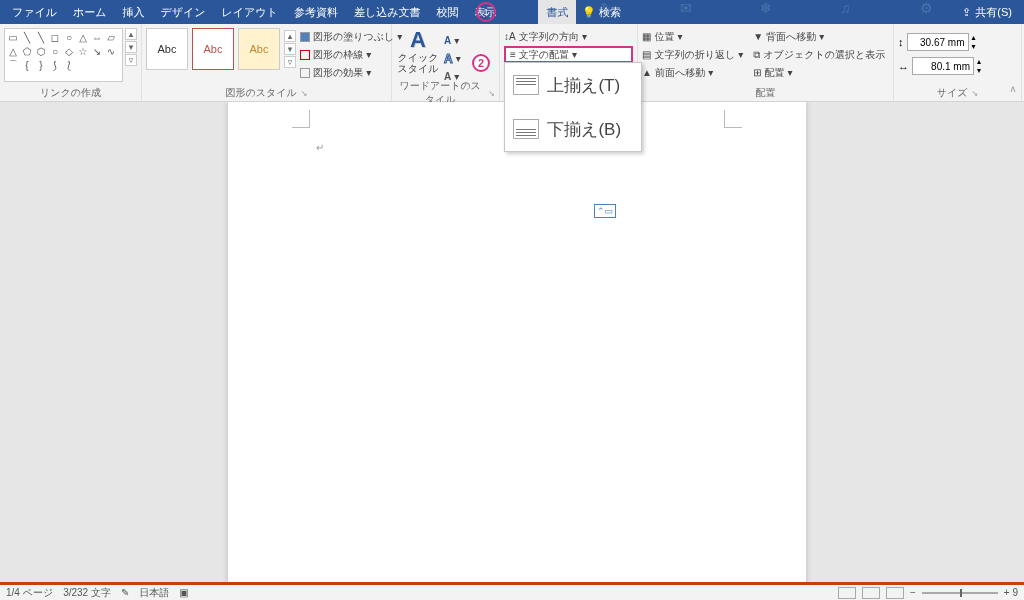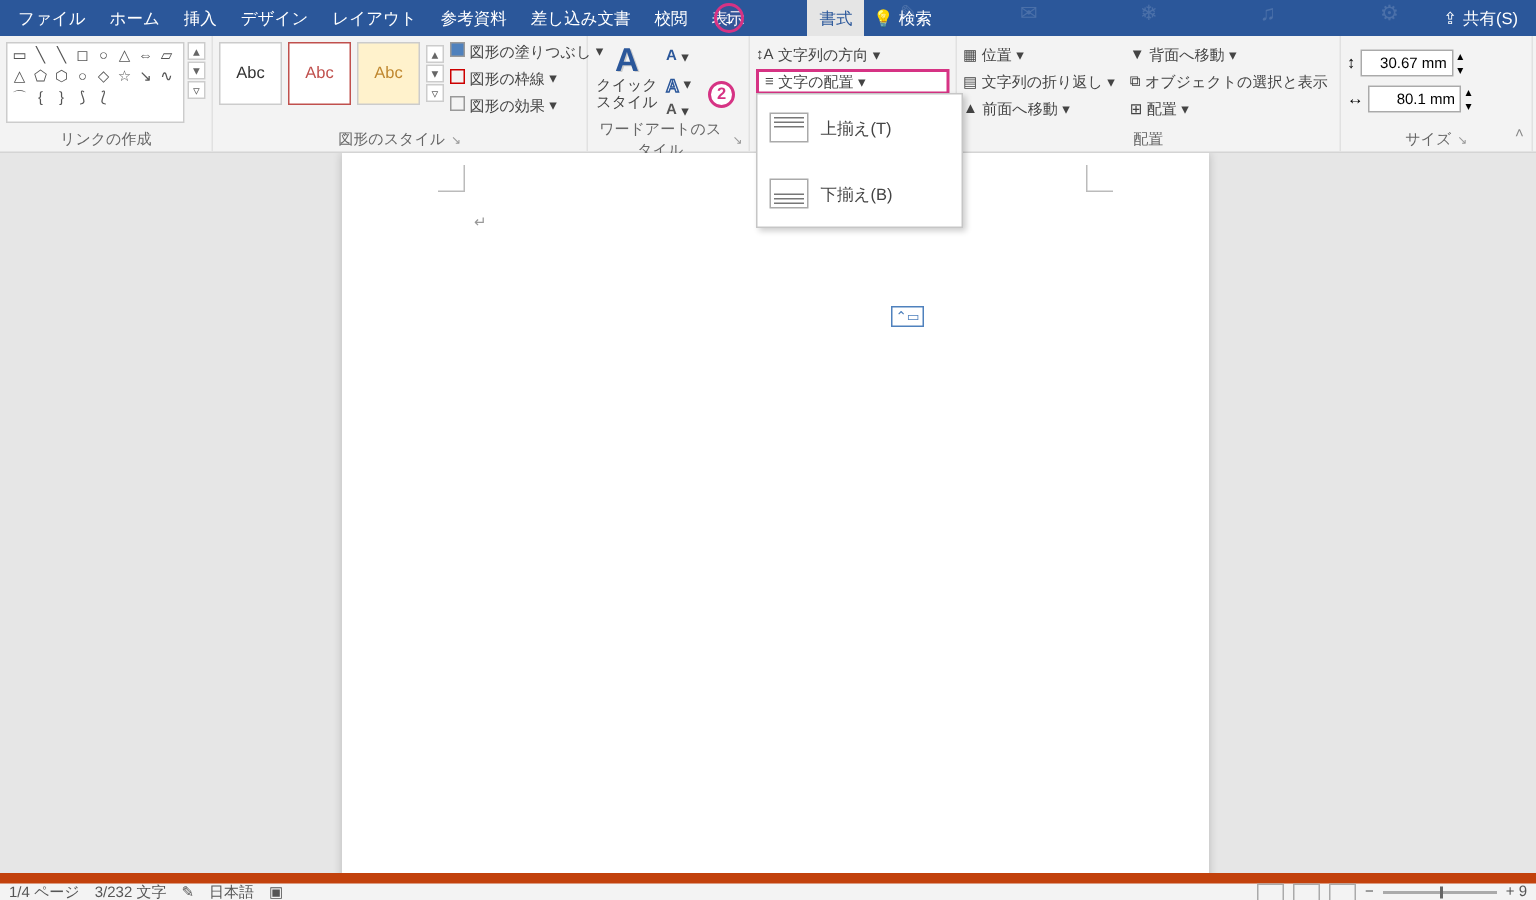--- a/index.html
+++ b/index.html
@@ -18,48 +18,48 @@
 .shapes-gal{width:120px;height:54px;border:1px solid #ccc;background:#fff;display:flex;flex-wrap:wrap;padding:2px;gap:2px;align-content:flex-start}
 .shapes-gal span{width:12px;height:12px;display:flex;align-items:center;justify-content:center;font-size:10px;color:#555}
 .spin-col{display:flex;flex-direction:column;gap:1px}
 .spin-col span{font-size:9px;color:#666;width:12px;height:12px;display:flex;align-items:center;justify-content:center;border:1px solid #ccc;background:#fff}
 .style-gal{display:flex;gap:4px;align-items:center}
 .style-box{width:42px;height:42px;border:1px solid #ccc;background:#fff;display:flex;align-items:center;justify-content:center;font-size:11px}
 .style-box.b1{color:#333}
 .style-box.b2{color:#c0504d;border-color:#c0504d}
 .style-box.b3{color:#c08830;background:#fff2cc}
 .mini-cmds{display:flex;flex-direction:column;gap:1px;font-size:10px;color:#444}
-.mini-cmds div{display:flex;align-items:flex-start;gap:3px;height:17px;padding:0 2px;white-space:nowrap}
+.mini-cmds div{display:flex;align-items:center;gap:3px;height:17px;padding:0 2px;white-space:nowrap}
 .mini-cmds .sw{width:10px;height:10px;border:1px solid #999;display:inline-block}
 .wa-btn{display:flex;flex-direction:column;align-items:center;width:44px;gap:0;font-size:10px;color:#444;text-align:center;line-height:1.1}
 .wa-A{font-size:22px;font-weight:bold}
 .wa-A.a1{color:#2b579a;text-shadow:1px 1px 0 #ccc}
 .wa-A.a2{color:#fff;-webkit-text-stroke:1px #2b579a}
 .link-col{display:flex;flex-direction:column;font-size:10px;color:#444;gap:1px}
 .link-col div{display:flex;align-items:center;gap:3px;height:17px;white-space:nowrap}
 .align-dd{border:2px solid #d63384;padding:1px 4px;height:19px;display:flex;align-items:center;gap:3px;font-size:10px;cursor:pointer;background:#fff}
 .callout-num{width:18px;height:18px;border:2px solid #d63384;border-radius:50%;display:flex;align-items:center;justify-content:center;color:#d63384;font-size:11px;font-weight:bold;background:#fff}
 .sz-box{display:flex;align-items:center;gap:3px;height:20px}
 .sz-input{width:62px;height:18px;border:1px solid #aaa;background:#fff;font-size:10px;padding:0 3px;text-align:right}
 .dropdown-menu{position:absolute;left:504px;top:62px;width:138px;background:#fff;border:1px solid #c6c6c6;box-shadow:2px 2px 4px rgba(0,0,0,0.2);z-index:10}
-.dropdown-menu .item{height:44px;display:flex;align-items:center;gap:8px;padding:0 8px;font-size:11px;color:#444;cursor:pointer}
+.dropdown-menu .item{height:44px;display:flex;align-items:center;gap:8px;padding:0 8px;font-size:17px;color:#444;cursor:pointer}
 .dropdown-menu .item.sel{background:#d8d8d8;border:2px solid #d63384;margin:-1px}
 .dropdown-menu .ico{width:26px;height:20px;border:1px solid #aaa;background:#fff;display:flex;flex-direction:column;justify-content:flex-start;padding:2px;gap:2px}
 .dropdown-menu .ico.mid{justify-content:center}
 .dropdown-menu .ico.bot{justify-content:flex-end}
 .dropdown-menu .ico span{height:1px;background:#777}
 .cn3{position:absolute;left:478px;top:124px}
 .doc-area{position:absolute;left:0;right:0;top:102px;bottom:18px;background:#e6e6e6;overflow:hidden}
 .page{position:absolute;left:228px;top:0;width:578px;height:820px;background:#fff;box-shadow:0 0 6px rgba(0,0,0,0.2)}
 .crop-tl{position:absolute;left:64px;top:8px;width:18px;height:18px;border-left:1px solid #bbb;border-top:1px solid #bbb;transform:rotate(180deg)}
 .crop-tr{position:absolute;right:64px;top:8px;width:18px;height:18px;border-right:1px solid #bbb;border-top:1px solid #bbb;transform:rotate(180deg)}
 .textbox{position:absolute;left:134px;top:104px;width:228px;height:76px;border:1px solid #888;display:flex;align-items:center;justify-content:center;font-family:"MS Mincho","Yu Mincho",serif;font-size:36px;color:#c00000;letter-spacing:6px}
 .anchor{position:absolute;left:366px;top:102px;width:22px;height:14px;border:1px solid #4f81bd;display:flex;align-items:center;justify-content:center;font-size:9px;color:#4f81bd}
 .cursor-mark{position:absolute;left:88px;top:40px;font-size:10px;color:#999}
-.statusbar{position:absolute;left:0;right:0;bottom:0;height:18px;background:#f3f3f3;border-top:7px solid #c2410c;display:flex;align-items:center;font-size:10px;color:#555;padding:0 6px;gap:10px}
+.statusbar{position:absolute;left:0;right:0;bottom:0;height:18px;background:#f3f3f3;border-top:3px solid #c2410c;display:flex;align-items:center;font-size:10px;color:#555;padding:0 6px;gap:10px}
 .statusbar .right{position:absolute;right:6px;display:flex;align-items:center;gap:6px}
 .statusbar .vbtn{width:18px;height:12px;border:1px solid #aaa}
 .statusbar .slider{width:76px;height:2px;background:#aaa;position:relative}
 .statusbar .slider::after{content:"";position:absolute;left:50%;top:-3px;width:2px;height:8px;background:#666}
 .bg-icons{position:absolute;top:0;left:0;right:0;height:24px;pointer-events:none;opacity:0.15}
 .bg-icons span{position:absolute;color:#fff;font-size:14px}
 .collapse{position:absolute;right:4px;top:82px;width:14px;height:14px;font-size:10px;color:#888;display:flex;align-items:center;justify-content:center}
 </style>
 </head>
 <body>

